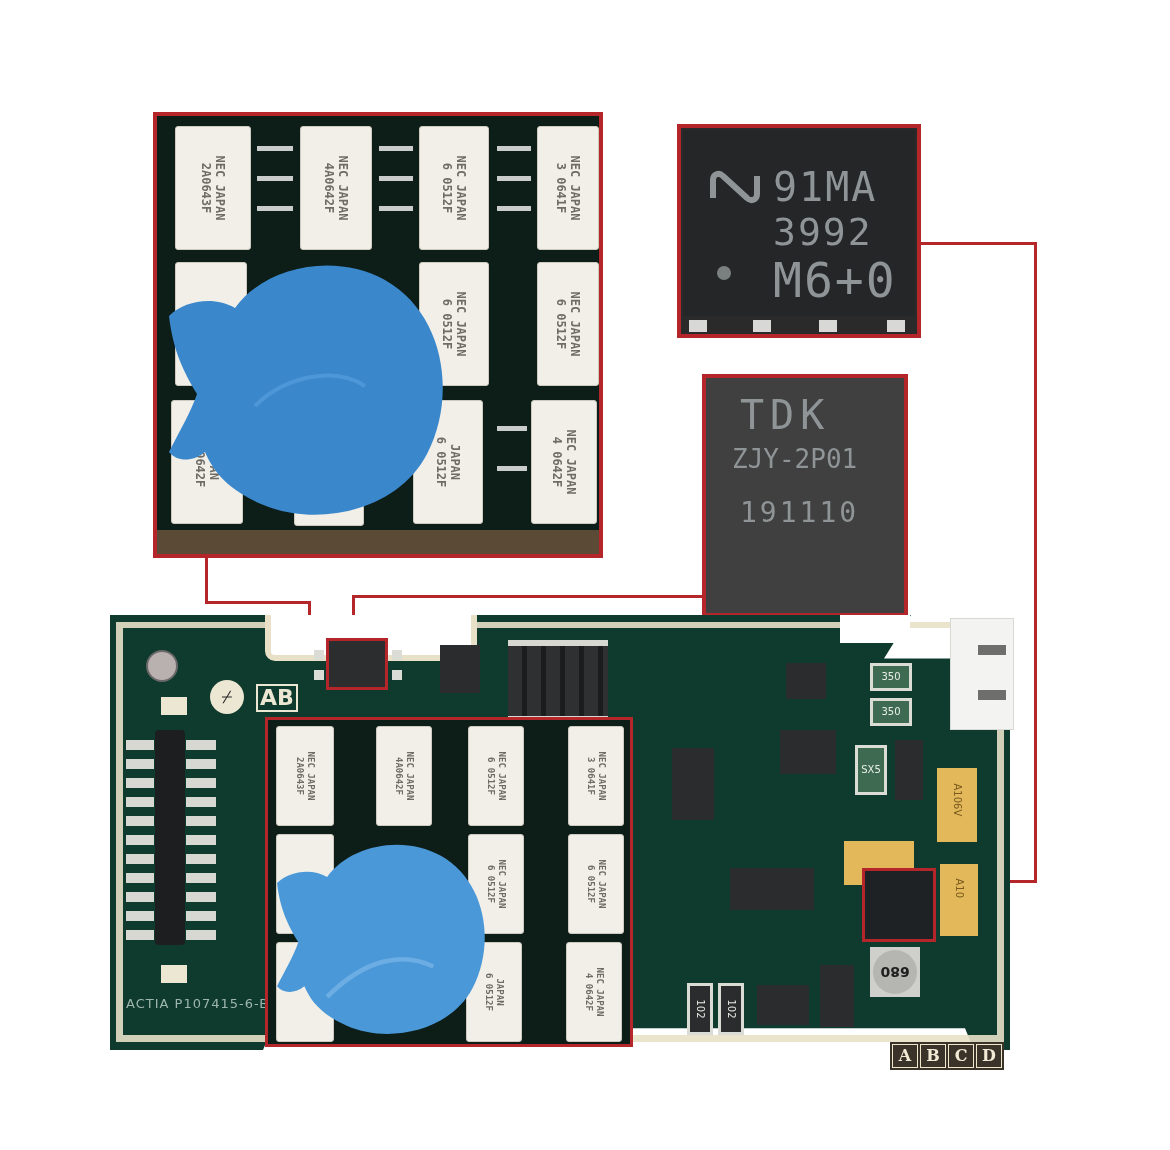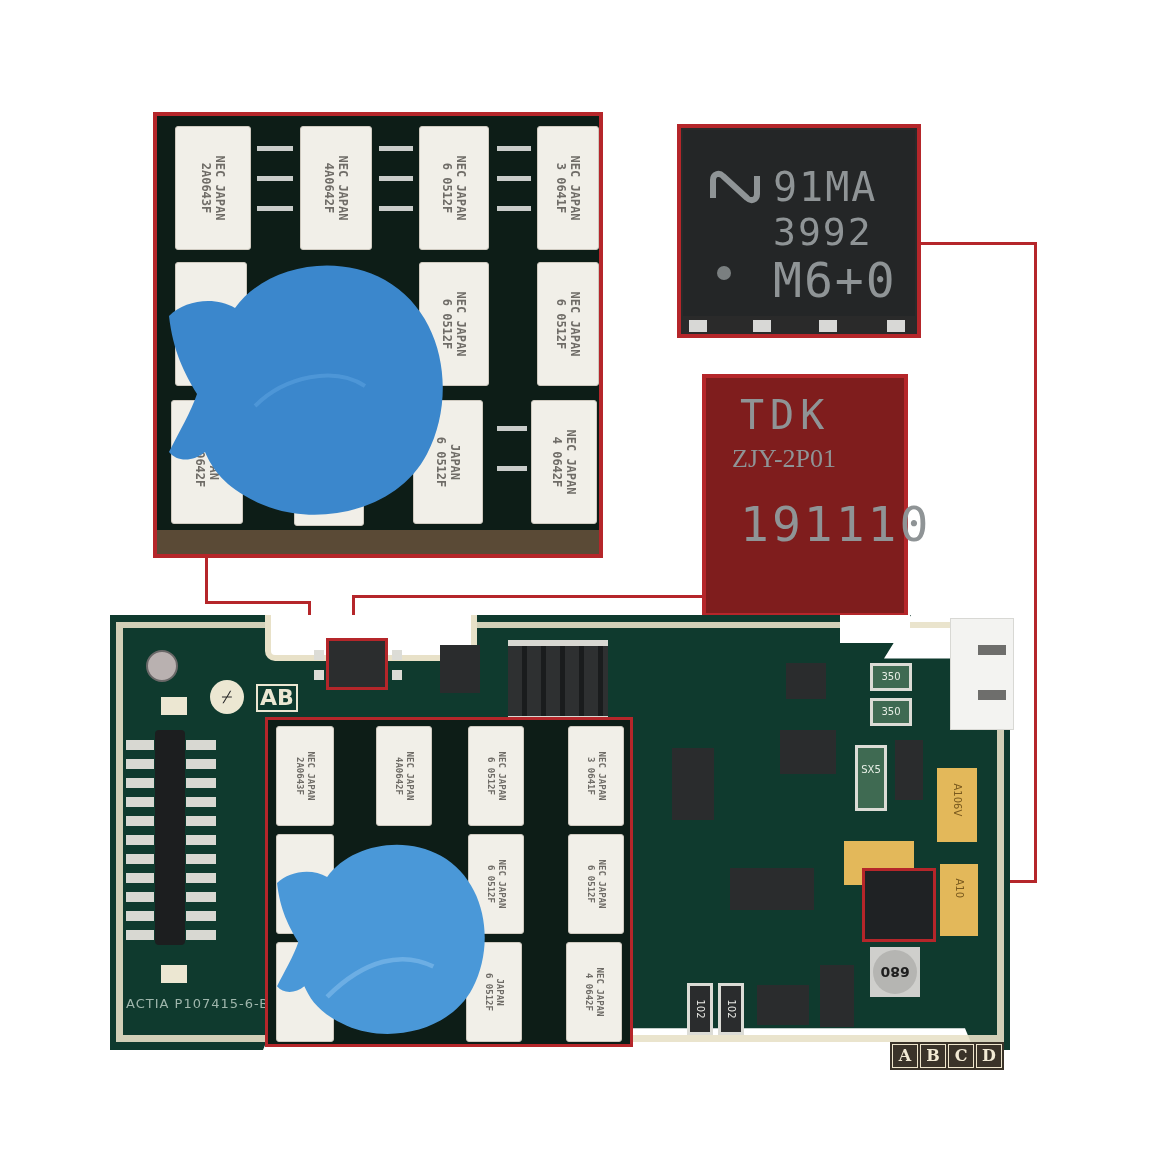--- a/index.html
+++ b/index.html
@@ -97,24 +97,24 @@
   <div class="chip-text" style="left:92px;top:36px;font-size:40px;">91MA</div>
   <div class="chip-text" style="left:92px;top:82px;font-size:38px;">3992</div>
   <div class="abs" style="left:36px;top:138px;width:14px;height:14px;border-radius:50%;background:#7a7f80;"></div>
   <div class="chip-text" style="left:92px;top:124px;font-size:48px;">M6+0</div>
   <div class="pin" style="left:8px;top:192px;width:18px;height:12px;"></div>
   <div class="pin" style="left:72px;top:192px;width:18px;height:12px;"></div>
   <div class="pin" style="left:138px;top:192px;width:18px;height:12px;"></div>
   <div class="pin" style="left:206px;top:192px;width:18px;height:12px;"></div>
 </div>
 
-<div class="callout" style="left:702px;top:374px;width:206px;height:243px;background:#7f1d1d;text-align:center;">
+<div class="callout" style="left:702px;top:374px;width:206px;height:243px;background:#404040;text-align:center;">
   <div class="chip-text" style="left:34px;top:14px;font-size:40px;letter-spacing:6px;">TDK</div>
-  <div class="chip-text" style="left:26px;top:66px;font-size:26px;letter-spacing:0;font-family:Liberation Serif, serif;">ZJY-2P01</div>
-  <div class="chip-text" style="left:34px;top:118px;font-size:48px;letter-spacing:3px;">191110</div>
+  <div class="chip-text" style="left:26px;top:66px;font-size:26px;letter-spacing:0;">ZJY-2P01</div>
+  <div class="chip-text" style="left:34px;top:118px;font-size:28px;letter-spacing:3px;">191110</div>
 </div>
 
 <div class="board" style="left:110px;top:615px;width:900px;height:435px;clip-path:polygon(0 0,48% 0,48% 0,89% 0,86% 10%,97% 10%,97% 24%,100% 24%,100% 100%,96% 100%,95% 95%,18% 95%,17% 100%,0 100%,0 100%);"></div>
 <div class="trace-border" style="left:116px;top:622px;width:888px;height:420px;border-top-width:6px;clip-path:polygon(0 0,100% 0,100% 100%,0 100%);border-color:#e8e1c8;opacity:0.9;"></div>
 <div class="abs" style="left:265px;top:615px;width:200px;height:40px;background:#ffffff;border-radius:0 0 10px 10px;border:6px solid #e8e1c8;border-top:none;"></div>
 <div class="abs" style="left:840px;top:615px;width:70px;height:28px;background:#ffffff;"></div>
 
 <div class="abs" style="left:146px;top:650px;width:28px;height:28px;border-radius:50%;background:#b9b1b0;border:2px solid #6a6868;"></div>
 <div class="abs" style="left:161px;top:697px;width:26px;height:18px;background:#ece7d2;"></div>
 <div class="abs" style="left:161px;top:965px;width:26px;height:18px;background:#ece7d2;"></div>
@@ -171,21 +171,21 @@
   </svg>
 </div>
 
 <div class="smd" style="left:672px;top:748px;width:42px;height:72px;"></div>
 <div class="smd" style="left:780px;top:730px;width:56px;height:44px;"></div>
 <div class="smd" style="left:730px;top:868px;width:84px;height:42px;"></div>
 <div class="smd" style="left:786px;top:663px;width:40px;height:36px;"></div>
 
 <div class="abs" style="left:870px;top:663px;width:42px;height:28px;background:#3f6a52;border:3px solid #dcdcd6;box-sizing:border-box;color:#e8efe6;font-size:10px;text-align:center;line-height:22px;">350</div>
 <div class="abs" style="left:870px;top:698px;width:42px;height:28px;background:#3f6a52;border:3px solid #dcdcd6;box-sizing:border-box;color:#e8efe6;font-size:10px;text-align:center;line-height:22px;">350</div>
-<div class="abs" style="left:855px;top:745px;width:32px;height:66px;background:#3f6a52;border:3px solid #dcdcd6;box-sizing:border-box;color:#e8efe6;font-size:10px;text-align:center;line-height:44px;">SX5</div>
+<div class="abs" style="left:855px;top:745px;width:32px;height:50px;background:#3f6a52;border:3px solid #dcdcd6;box-sizing:border-box;color:#e8efe6;font-size:10px;text-align:center;line-height:44px;">SX5</div>
 <div class="smd" style="left:895px;top:740px;width:28px;height:60px;"></div>
 
 <div class="abs" style="left:950px;top:618px;width:62px;height:110px;background:#f3f3f1;border:1px solid #d8d8d4;"></div>
 <div class="abs" style="left:978px;top:645px;width:28px;height:10px;background:#6e6e6c;"></div>
 <div class="abs" style="left:978px;top:690px;width:28px;height:10px;background:#6e6e6c;"></div>
 
 <div class="abs" style="left:937px;top:768px;width:40px;height:74px;background:#e3b85a;color:#7a5a1e;font-size:10px;">
     <span style="display:block;transform:rotate(90deg);margin-top:30px;">A106V</span>
   </div>
 <div class="abs" style="left:844px;top:841px;width:70px;height:44px;background:#e3b85a;"></div>

